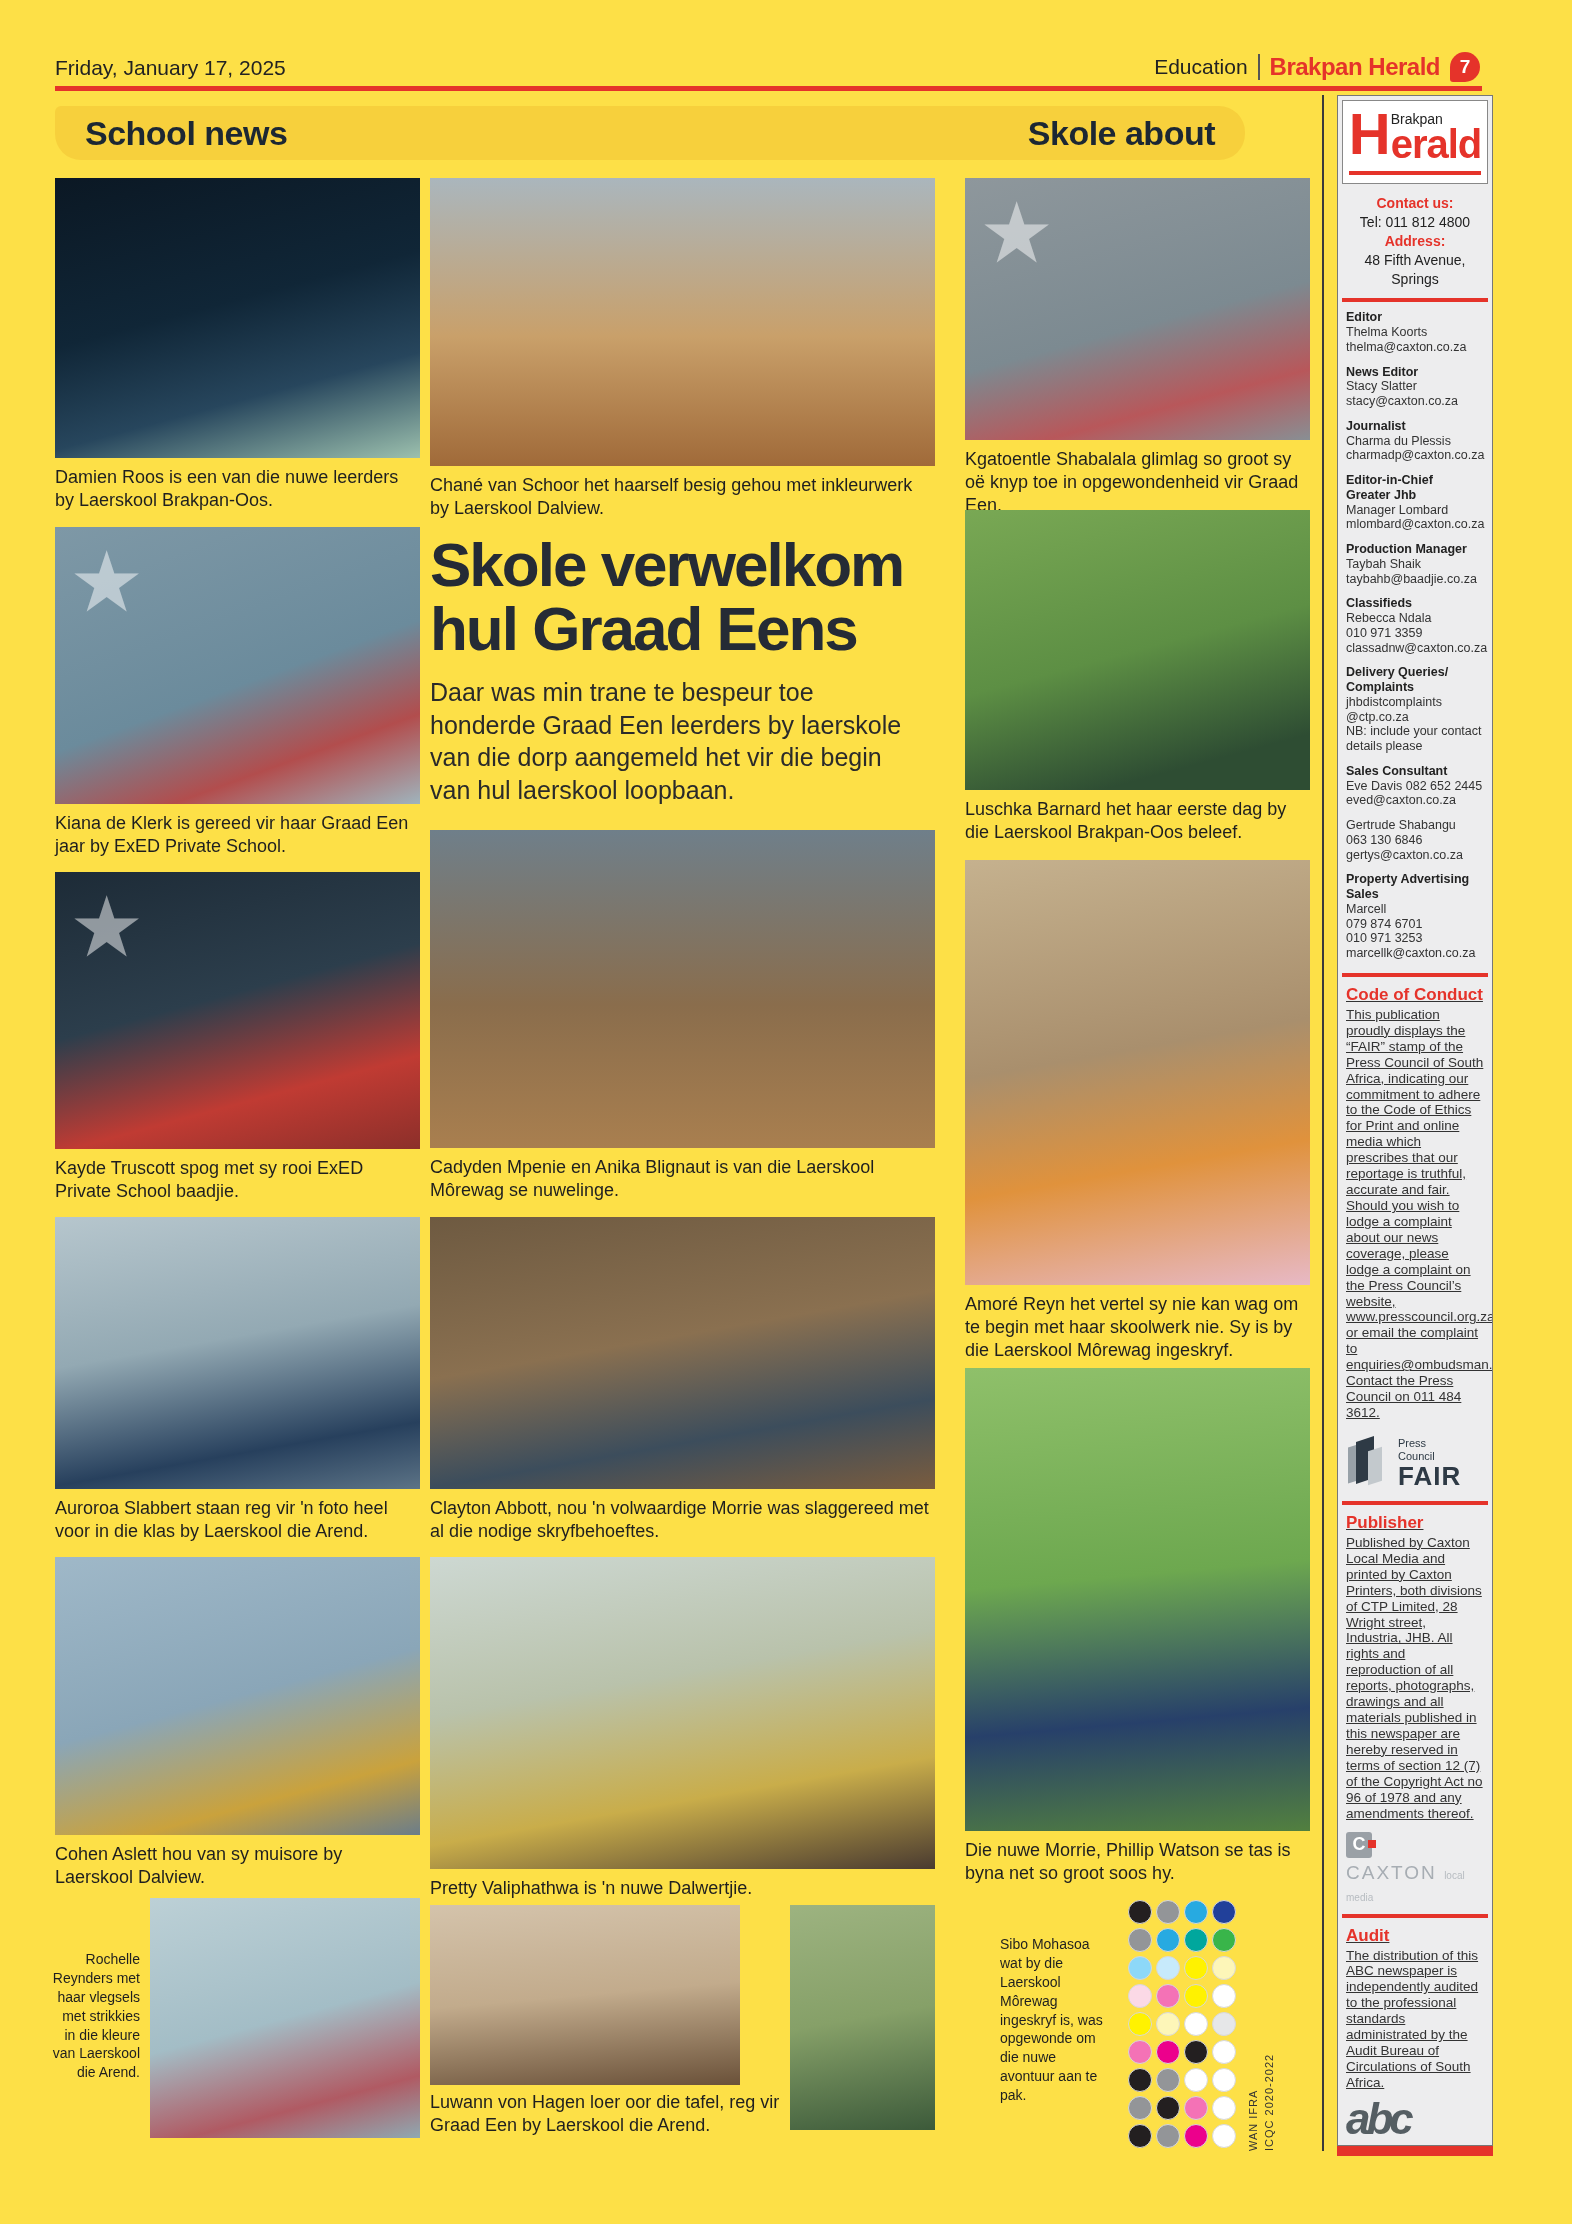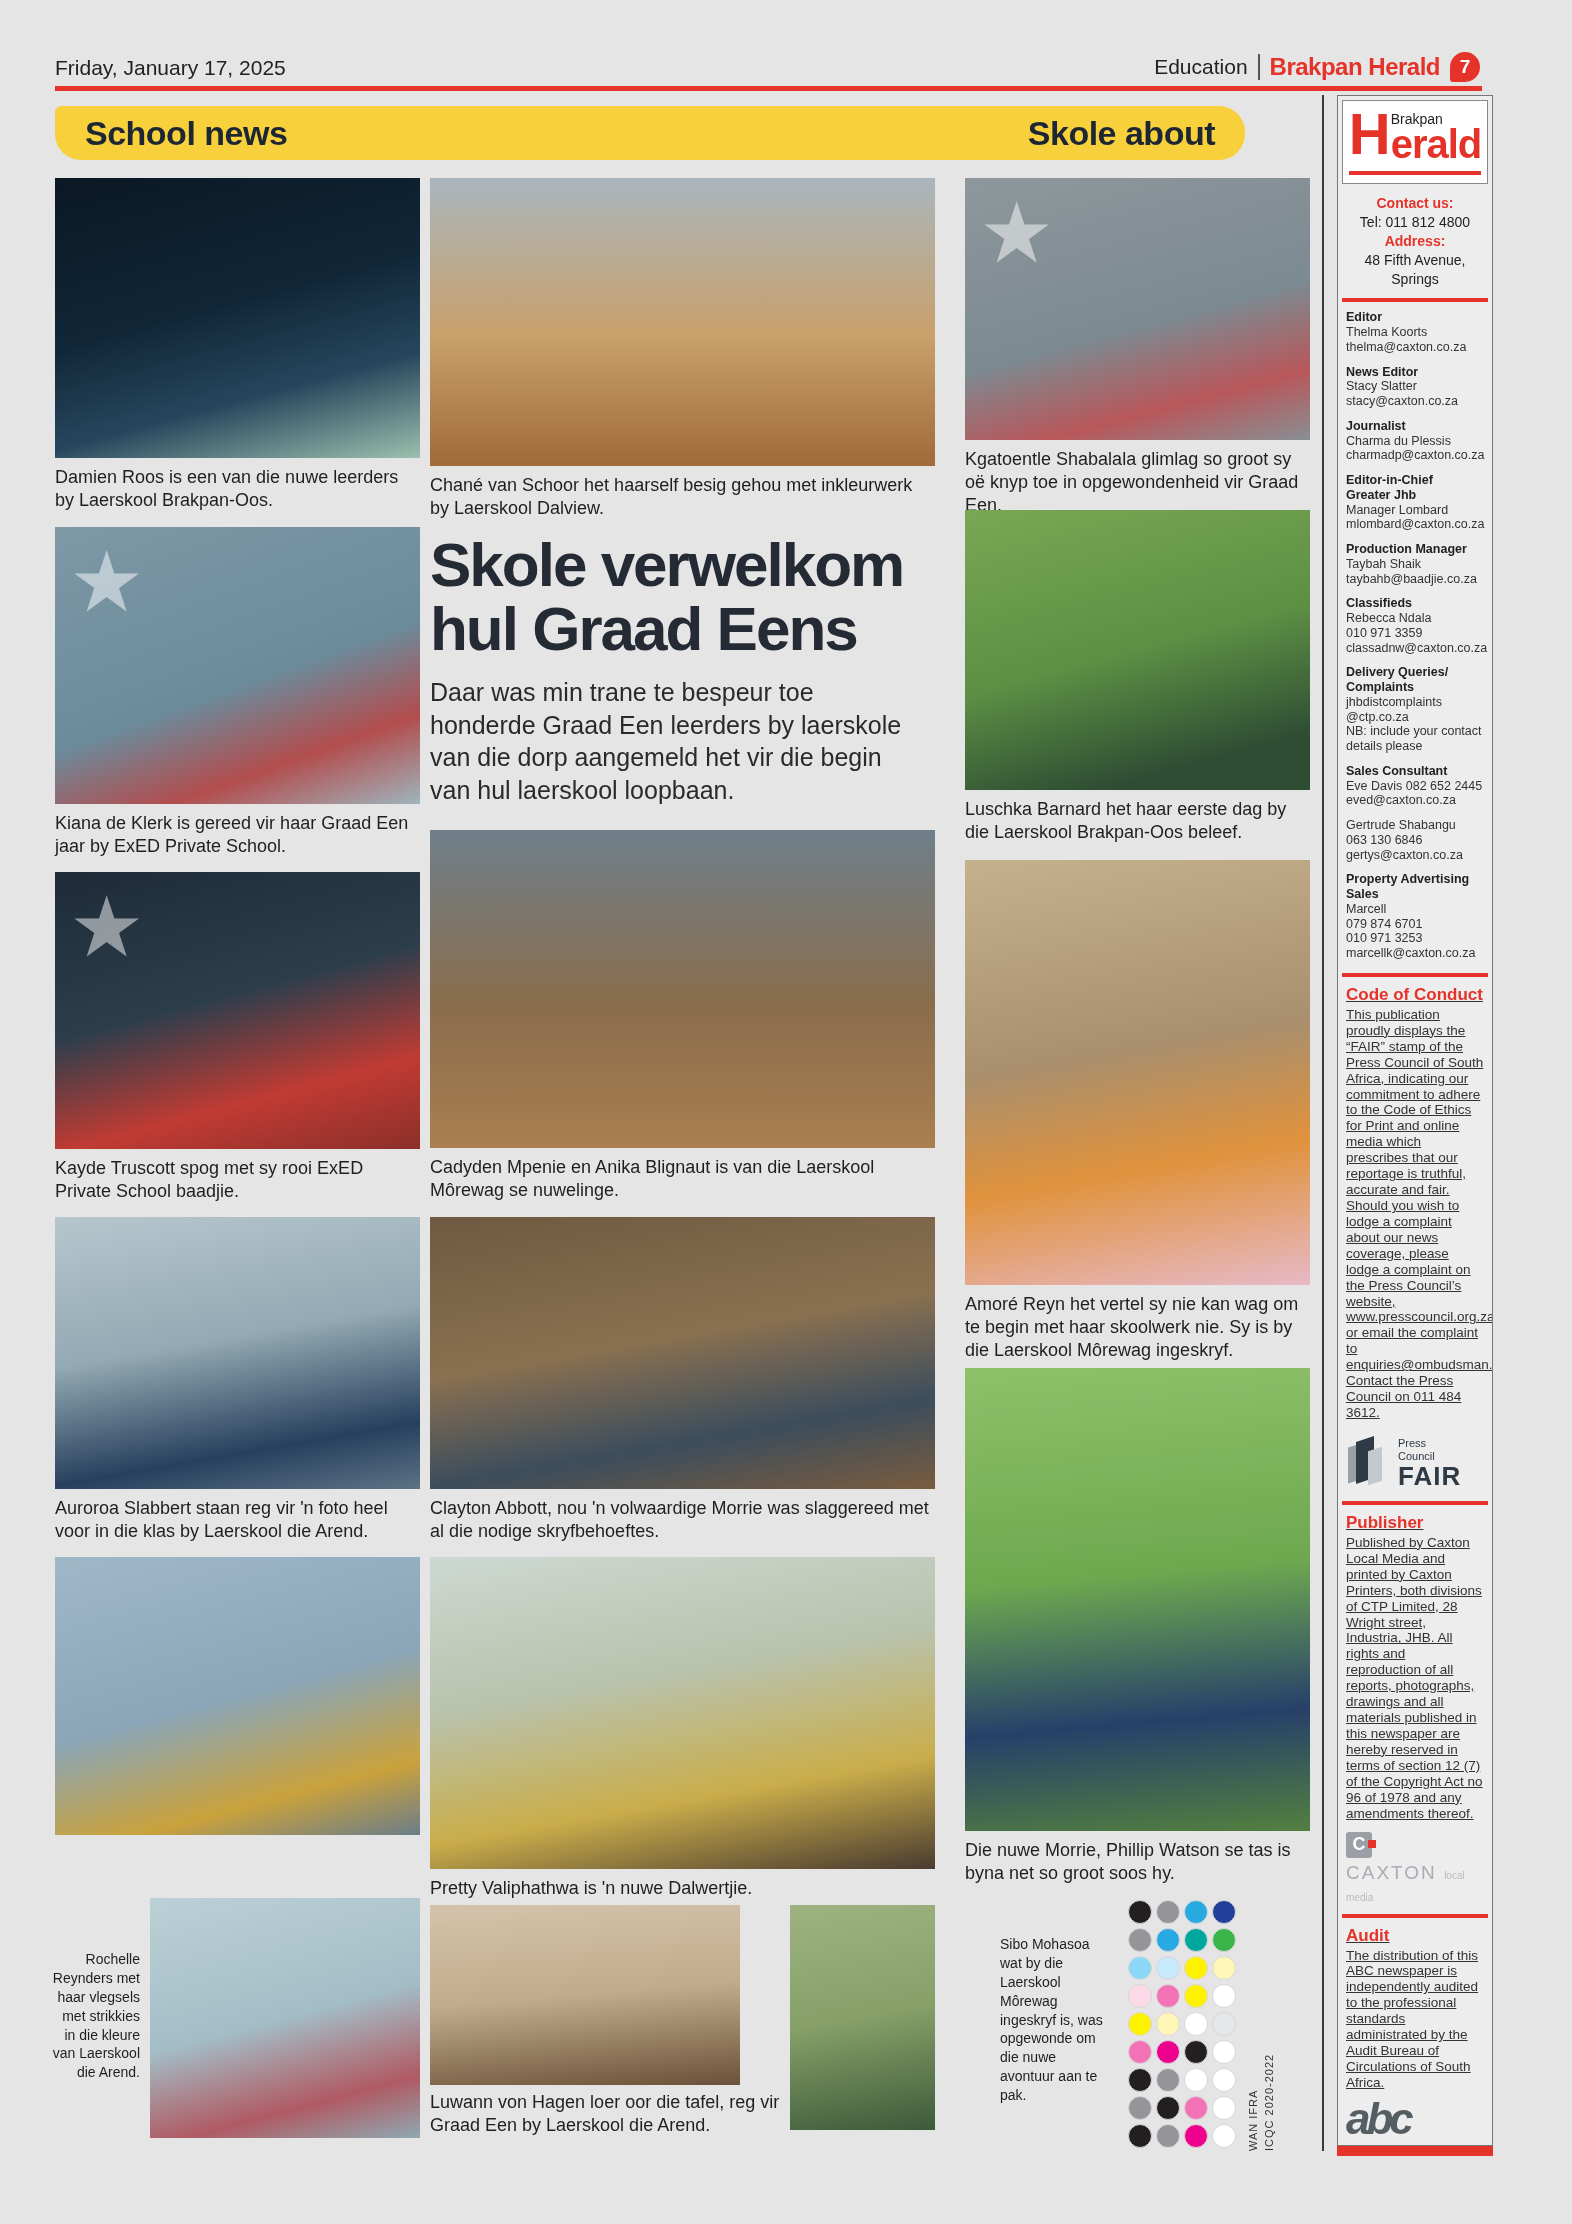--- a/index.html
+++ b/index.html
@@ -1,16 +1,16 @@
 <!DOCTYPE html>
 <html><head>
 <meta charset="utf-8">
 <style>
   html,body{margin:0;padding:0;background:#fff;}
-  .page{position:relative;width:1572px;height:2224px;background:#e5e5e5;overflow:hidden;
+  .page{position:relative;width:1572px;height:2224px;background:#fde047;overflow:hidden;
         font-family:"Liberation Sans",sans-serif;color:#1f1f1f;}
   .abs{position:absolute;}
 
   
   .date{left:55px;top:56px;font-size:21px;color:#222;}
   .masthead{top:52px;right:92px;display:flex;align-items:center;gap:10px;}
   .masthead .section{font-size:21px;color:#222;}
   .masthead .pipe{width:2px;height:26px;background:#555;}
   .masthead .brand{font-size:24px;font-weight:bold;color:#e5332a;letter-spacing:-0.5px;}
   .pagenum{width:30px;height:30px;border-radius:50% 50% 50% 10%;background:#e5332a;color:#fff;
@@ -123,20 +123,21 @@
   <div class="photo ph-kiana star" style="left:55px;top:527px;width:365px;height:277px;"></div>
   <div class="cap" style="left:55px;top:812px;width:365px;">Kiana de Klerk is gereed vir haar Graad Een jaar by ExED Private School.</div>
 
   <div class="photo ph-kayde star" style="left:55px;top:872px;width:365px;height:277px;"></div>
   <div class="cap" style="left:55px;top:1157px;width:365px;">Kayde Truscott spog met sy rooi ExED Private School baadjie.</div>
 
   <div class="photo ph-auroroa" style="left:55px;top:1217px;width:365px;height:272px;"></div>
   <div class="cap" style="left:55px;top:1497px;width:365px;">Auroroa Slabbert staan reg vir 'n foto heel voor in die klas by Laerskool die Arend.</div>
 
   <div class="photo ph-cohen" style="left:55px;top:1557px;width:365px;height:278px;"></div>
+  <div class="cap" style="left:55px;top:1843px;width:365px;">Cohen Aslett hou van sy muisore by Laerskool Dalview.</div>
 
   <div class="side-note" style="left:50px;top:1950px;width:90px;text-align:right;">Rochelle Reynders met haar vlegsels met strikkies in die kleure van Laerskool die Arend.</div>
   <div class="photo ph-rochelle" style="left:150px;top:1898px;width:270px;height:240px;"></div>
 
   <div class="photo ph-chane" style="left:430px;top:178px;width:505px;height:288px;"></div>
   <div class="cap" style="left:430px;top:474px;width:505px;">Chané van Schoor het haarself besig gehou met inkleurwerk by Laerskool Dalview.</div>
 
   <div class="abs headline">
     <div>Skole verwelkom</div>
     <div>hul Graad Eens</div>

